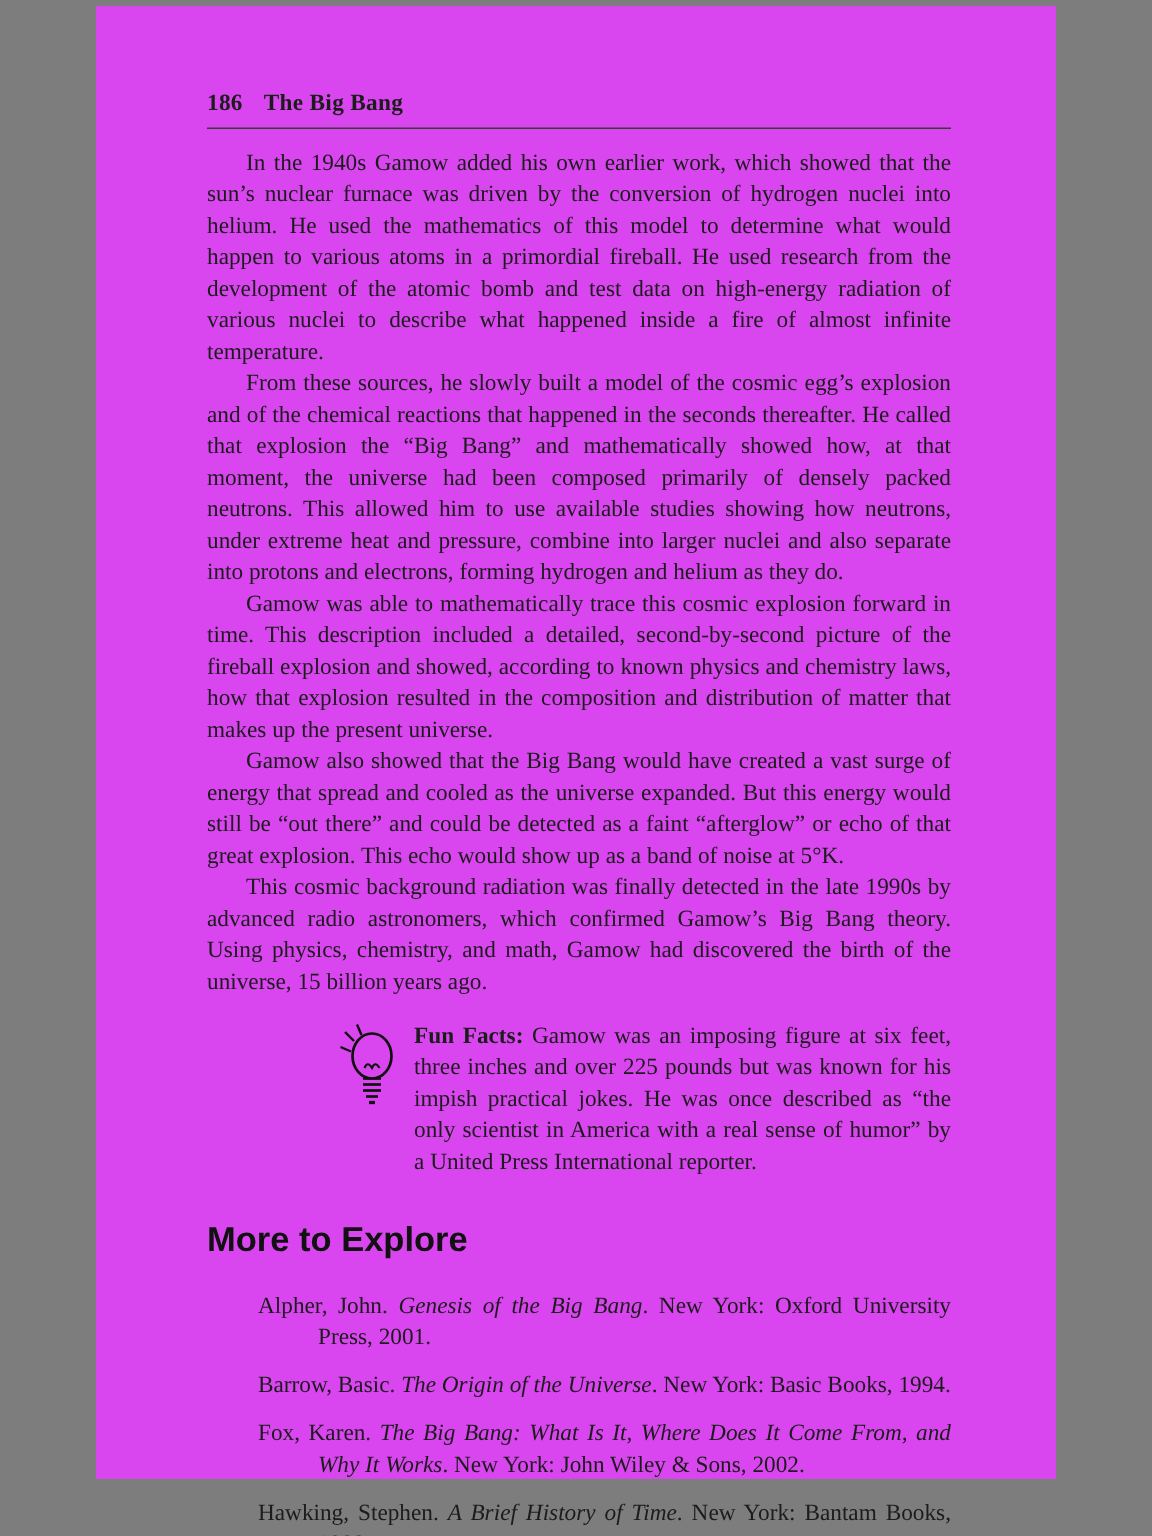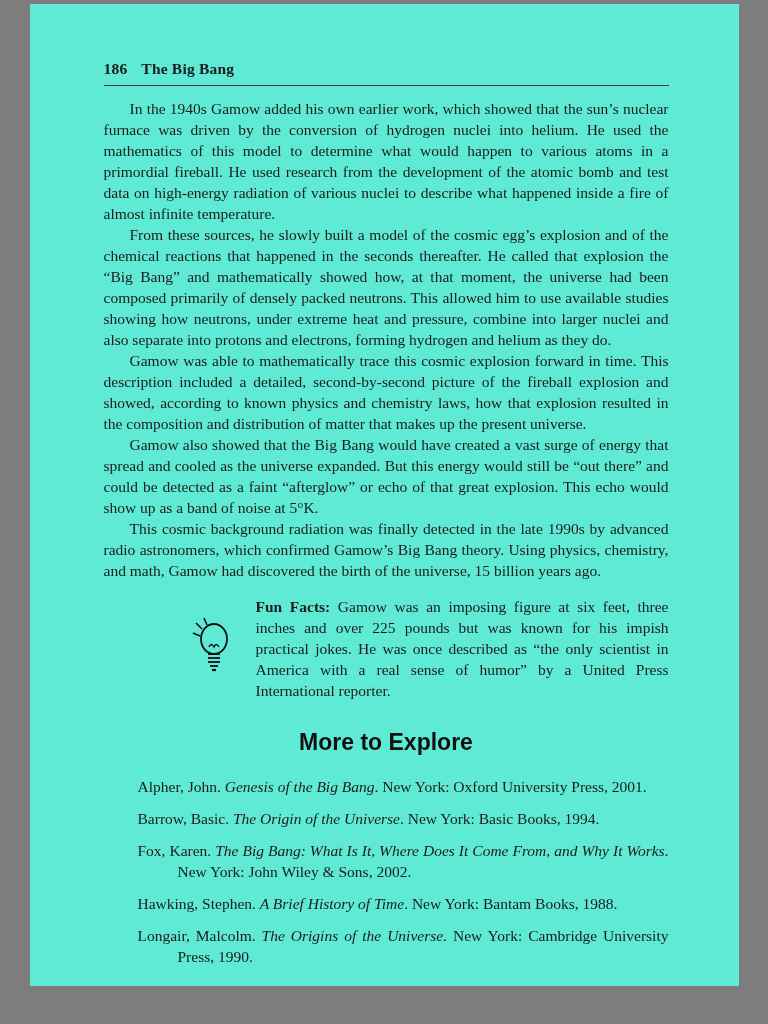--- a/index.html
+++ b/index.html
@@ -4,23 +4,23 @@
 <style>
   html,body{margin:0;padding:0;}
   body{
     width:768px;height:1024px;
     background:#7d7d7d;
     font-family:"Liberation Serif", serif;
     overflow:hidden;
   }
   .page{
     position:relative;
-    width:709px;height:982px;
+    width:640px;height:982px;
     margin:4px auto 0 auto;
-    background:#5eead4;
+    background:#d946ef;
     color:#1c1c1c;
     box-sizing:border-box;
     padding:56px 70px 0 74px;
   }
   .page-header{
     font-size:15.5px;
     font-weight:bold;
     letter-spacing:0.2px;
   }
   .page-header .pgnum{margin-right:14px;}
@@ -31,39 +31,38 @@
   }
   .body-text p{
     margin:0;
     font-size:15.5px;
     line-height:21px;
     text-align:justify;
     text-indent:26px;
   }
   .fun-facts{
     display:flex;
-    align-items:center;
+    align-items:flex-start;
     margin:15px 0 0 88px;
-    gap:26px;
+    gap:12px;
   }
   .fun-facts .bulb{
     flex:0 0 auto;
     margin-top:2px;
   }
   .fun-facts .ff-text{
     font-size:15.5px;
     line-height:21px;
     text-align:justify;
   }
   .ff-label{font-weight:bold;}
   .explore-heading{
     font-family:"Liberation Sans", sans-serif;
     font-weight:bold;
     font-size:23px;
-    text-align:center;
     margin:28px 0 20px 0;
     color:#111;
   }
   .bibliography{
     margin:0 0 0 34px;
   }
   .bib-entry{
     font-size:15.5px;
     line-height:21px;
     text-align:justify;

